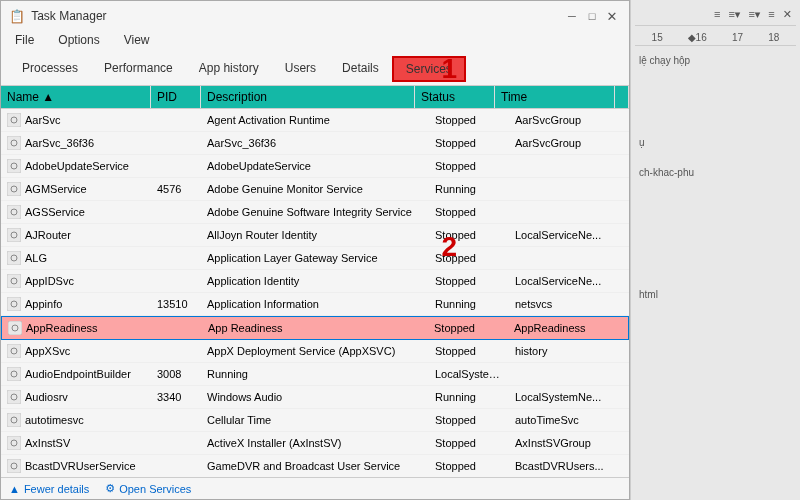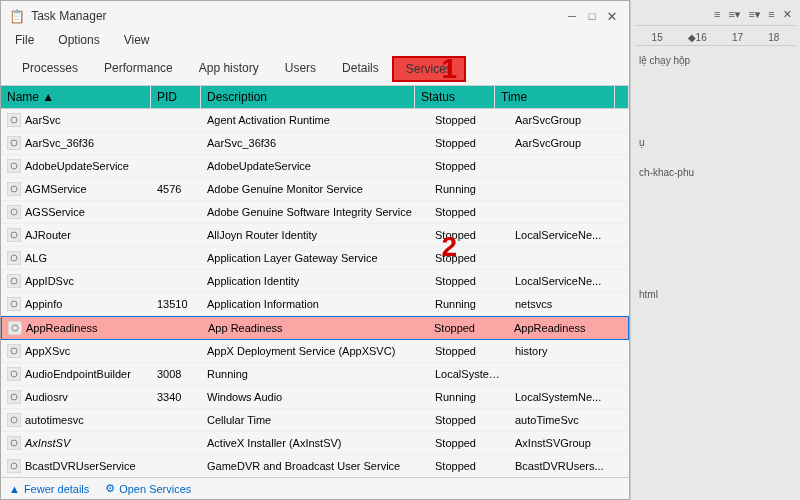--- a/index.html
+++ b/index.html
@@ -448,21 +448,21 @@
             <div class="td">Cellular Time</div>
             <div class="td">Stopped</div>
             <div class="td">autoTimeSvc</div>
           </div>
           <div class="table-row">
             <div class="td name">
               <span style="width: 14px; height: 14px; display: inline-block;"><svg width="14" height="14" viewBox="0 0 14 14">
                   <rect x="0" y="0" width="14" height="14" rx="2" fill="#e8e8e8" stroke="#aaa" stroke-width="0.5"></rect>
                   <circle cx="7" cy="7" r="3" fill="none" stroke="#888" stroke-width="1"></circle>
                 </svg></span>
-              <span style="font-size: 11px; font-style: italic;">AxInstSV</span>
+              <span style="font-size: 11px;">AxInstSV</span>
             </div>
             <div class="td"></div>
             <div class="td">ActiveX Installer (AxInstSV)</div>
             <div class="td">Stopped</div>
             <div class="td">AxInstSVGroup</div>
           </div>
           <div class="table-row">
             <div class="td name">
               <span style="width: 14px; height: 14px; display: inline-block;"><svg width="14" height="14" viewBox="0 0 14 14">
                   <rect x="0" y="0" width="14" height="14" rx="2" fill="#e8e8e8" stroke="#aaa" stroke-width="0.5"></rect>

